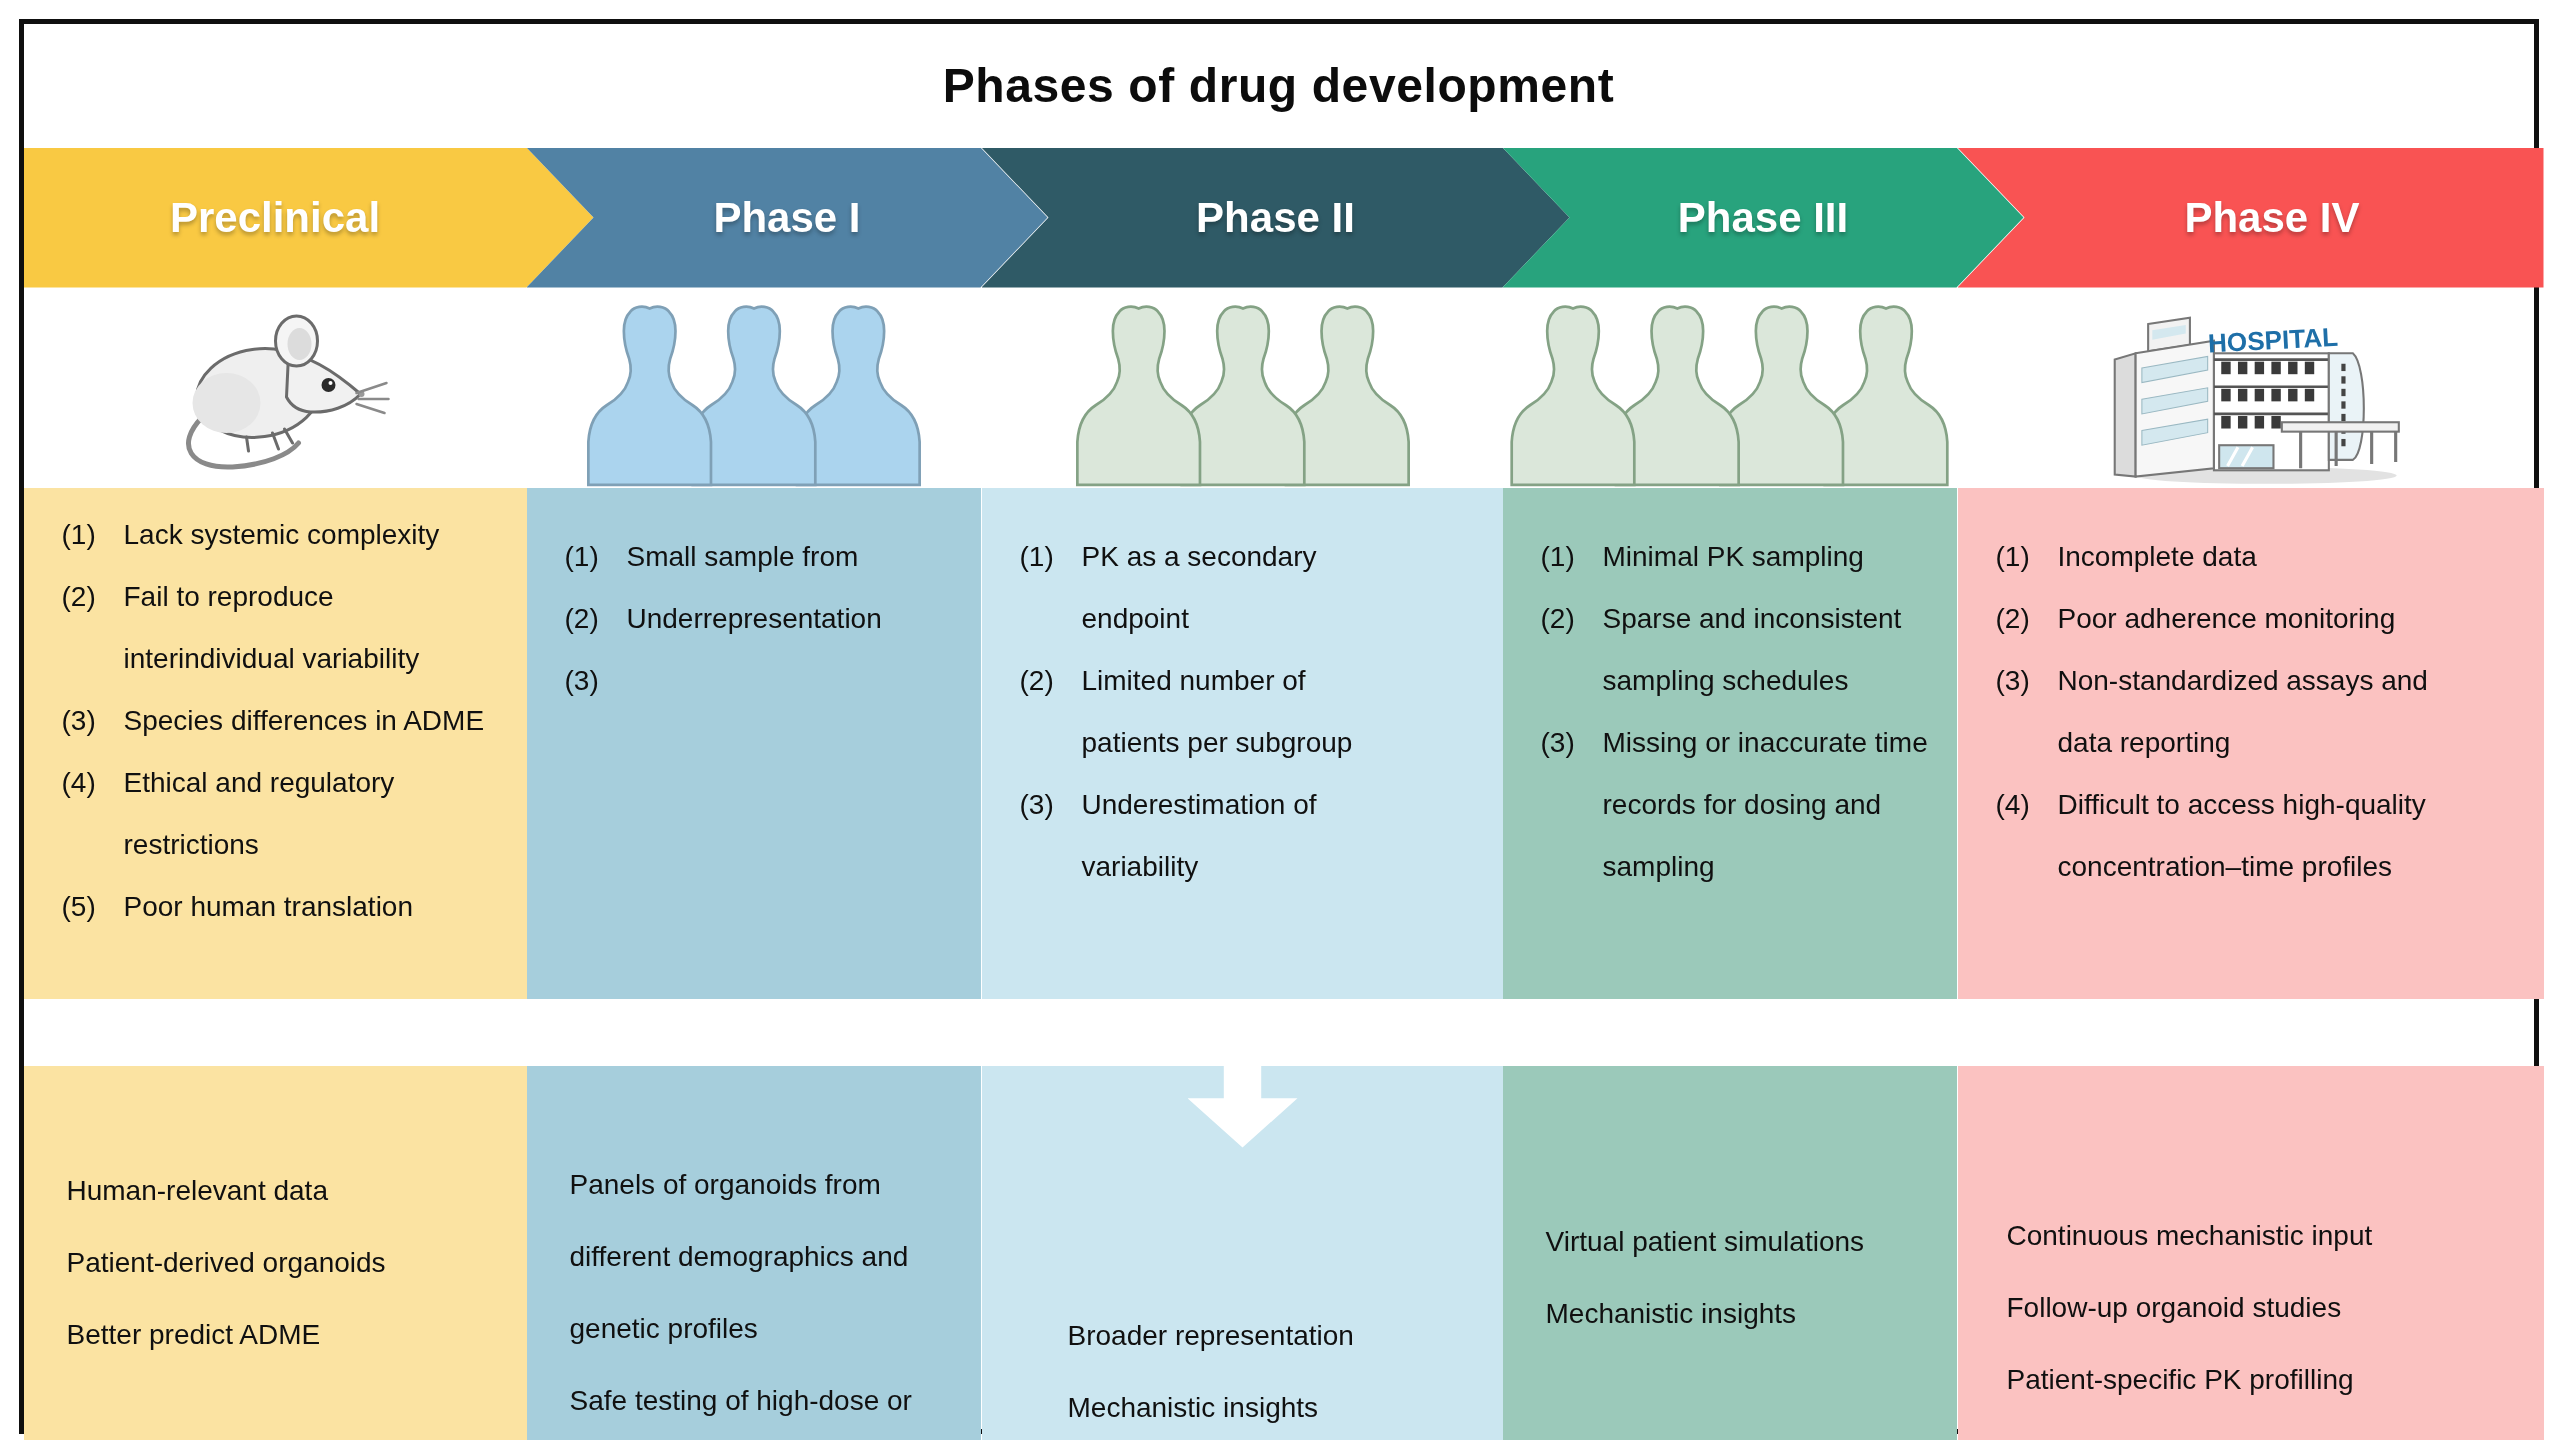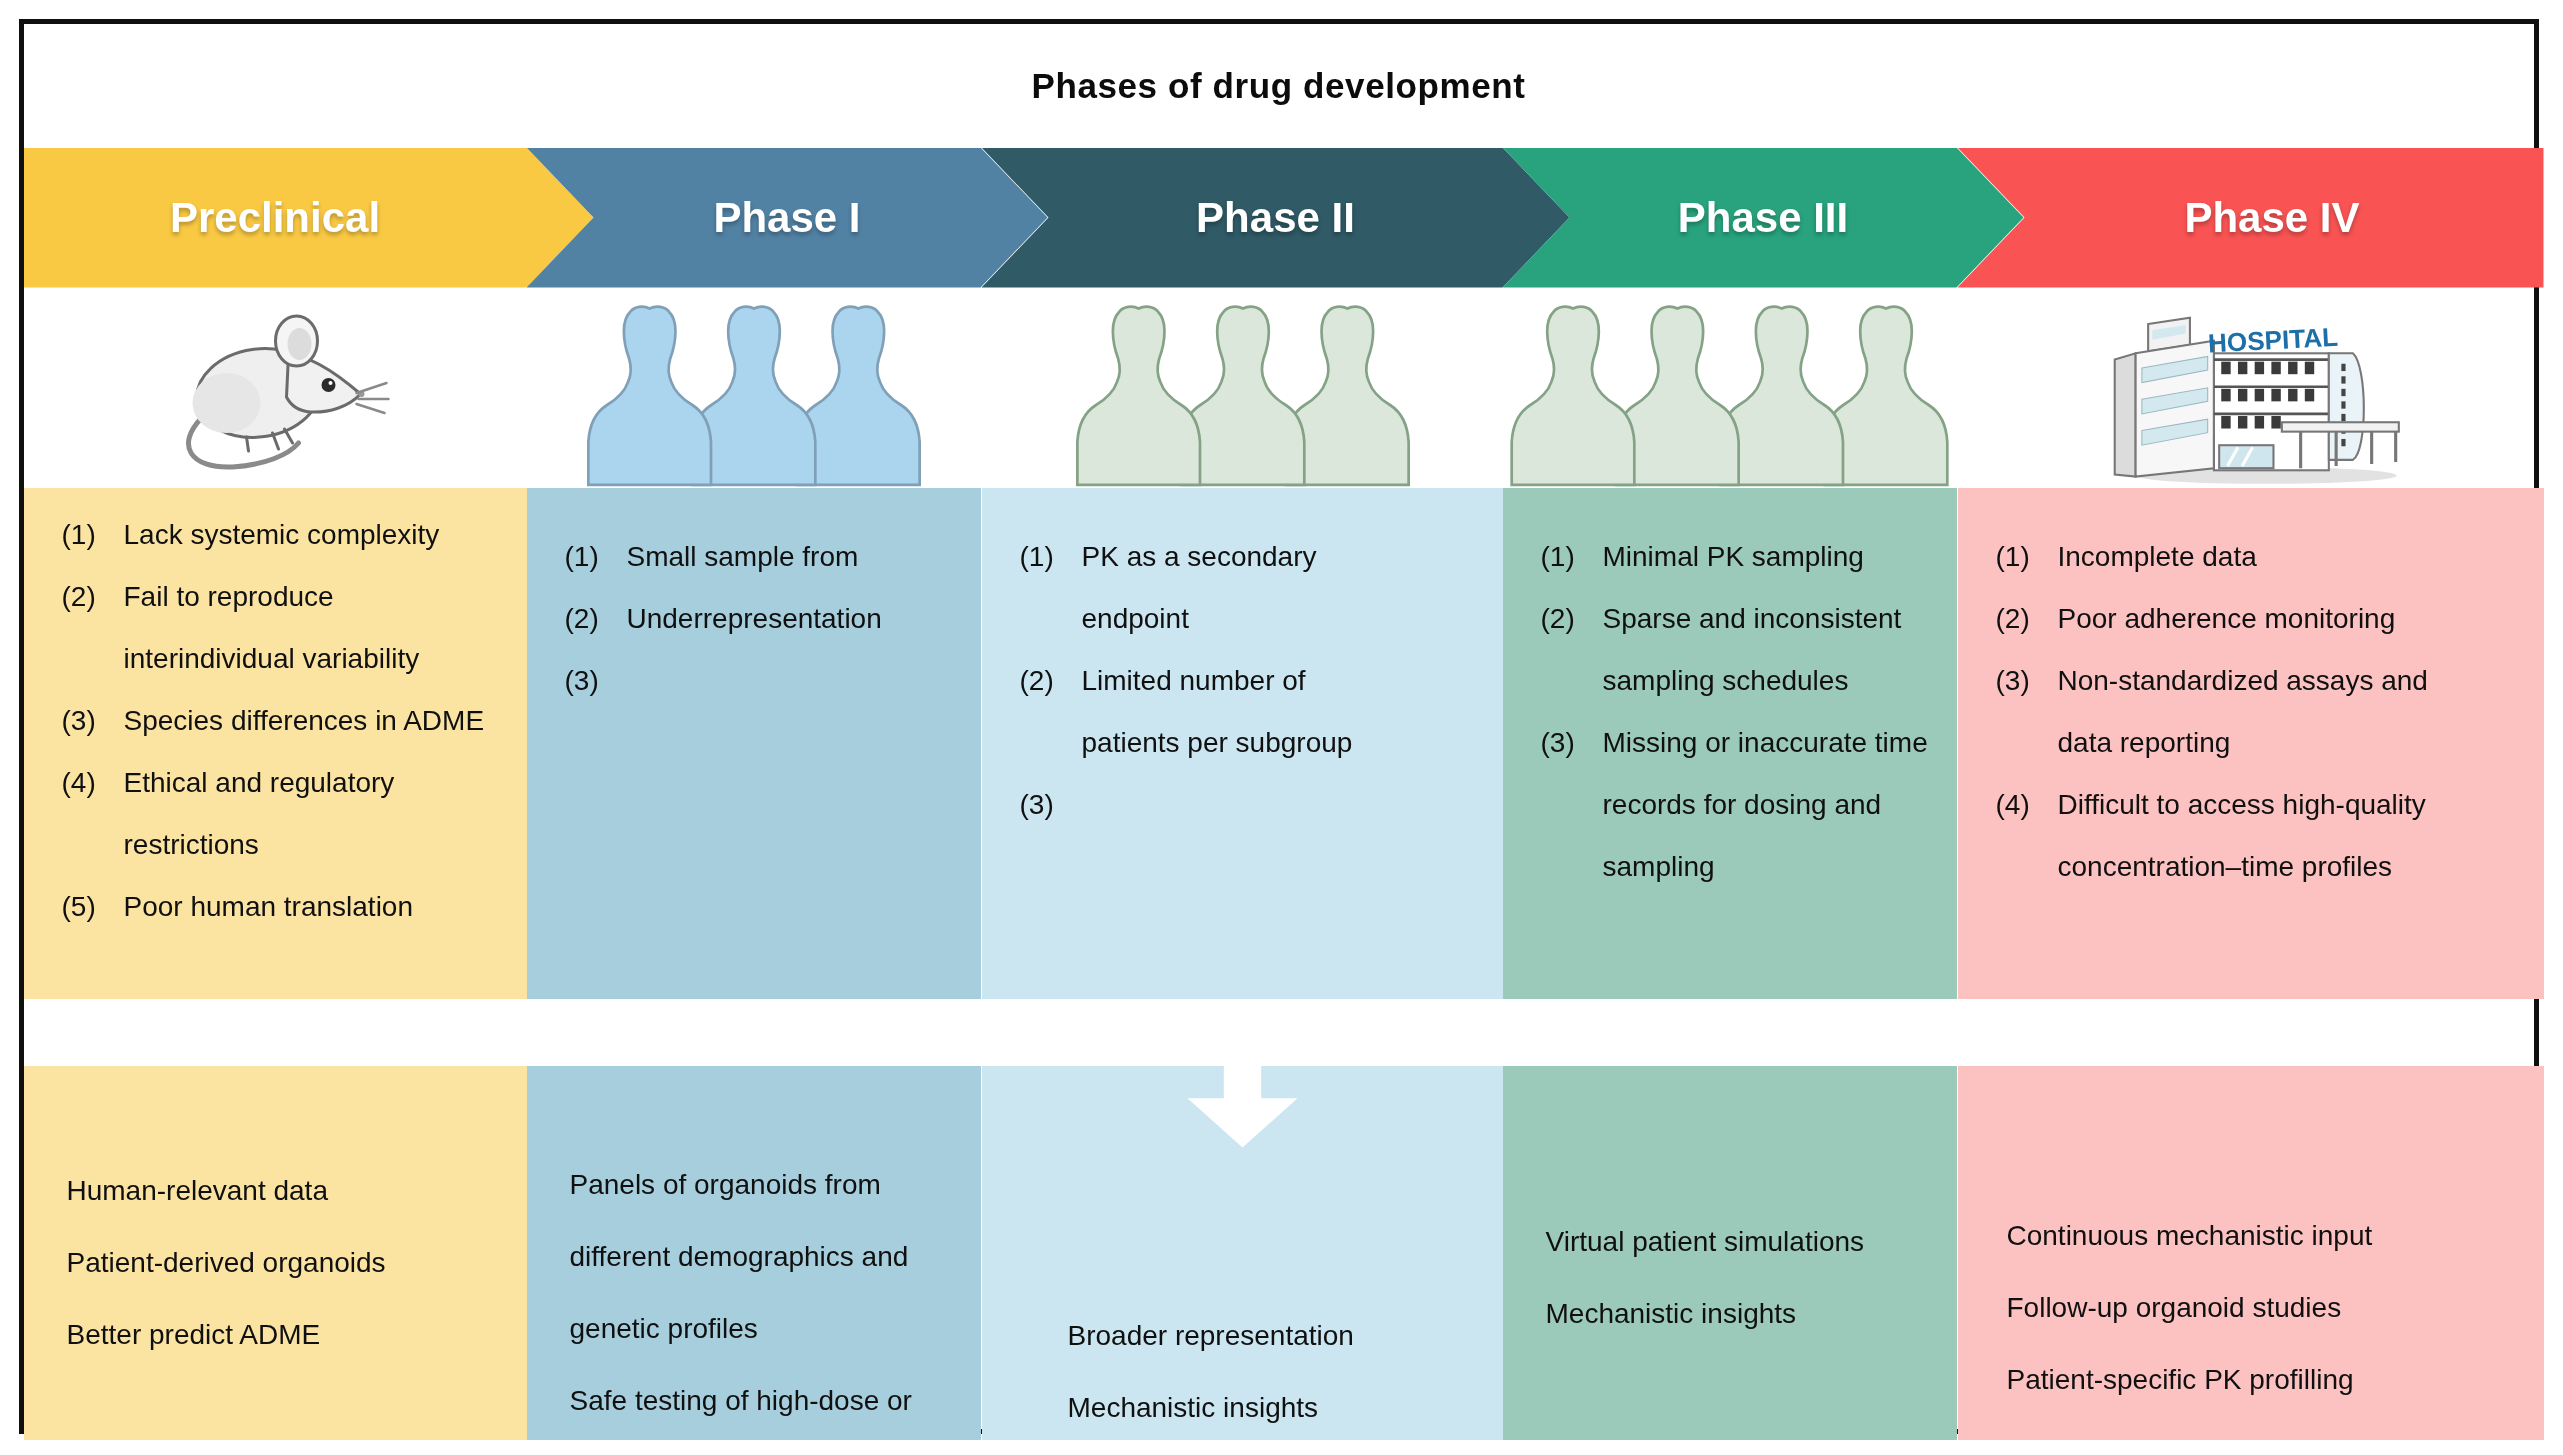--- a/index.html
+++ b/index.html
@@ -4,21 +4,21 @@
 <style>
   * { box-sizing: border-box; margin: 0; padding: 0; }
   html,body { width: 2563px; height: 1455px; background: #ffffff;
     font-family: "Liberation Sans", sans-serif; position: relative; }
 
   #figure { position: absolute; left: 18.5px; top: 18.5px; width: 2520px; height: 1415px;
     border: 5.6px solid #0f0f0f; background: #ffffff; }
 
   .title-band { position: absolute; left: 0; top: 0; width: 100%; height: 124px;
     display: flex; align-items: center; justify-content: center;
-    font-size: 35px; font-weight: bold; color: #0c0c0c; letter-spacing: 0.6px; }
+    font-size: 48px; font-weight: bold; color: #0c0c0c; letter-spacing: 0.6px; }
 
   
   .chev { position: absolute; top: 124px; height: 140px;
     display: flex; align-items: center; justify-content: center;
     background: var(--header-c, #999); color: #ffffff;
     font-size: 42px; font-weight: bold; text-shadow: 0 2.5px 4.3px rgba(0,0,0,0.28); }
   .chev.first { clip-path: polygon(0 0, calc(100% - 67px) 0, 100% 50%, calc(100% - 67px) 100%, 0 100%); padding-right: 67px; }
   .chev.mid   { clip-path: polygon(0 0, calc(100% - 67px) 0, 100% 50%, calc(100% - 67px) 100%, 0 100%, 67px 50%); padding: 0 67px; }
   .chev.last  { clip-path: polygon(0 0, 100% 0, 100% 100%, 0 100%, 67px 50%); padding-left: 43px; }
   #chev0 { left: 0;      width: 570px; }
@@ -233,20 +233,21 @@
       <div class="it">
           <span class="n">(1)</span>
           <span class="t">PK as a secondary endpoint</span>
         </div>
       <div class="it">
           <span class="n">(2)</span>
           <span class="t">Limited number of patients per subgroup</span>
         </div>
       <div class="it">
           <span class="n">(3)</span>
+          <span class="t">Underestimation of variability</span>
         </div>
     </div>
   </div>
   <div id="pt3" class="pt" style="--header-c: #28A37D; --panel-c: #9BC9BA;">
     <div class="lim">
       <div class="it">
           <span class="n">(1)</span>
           <span class="t">Minimal PK sampling</span>
         </div>
       <div class="it">

